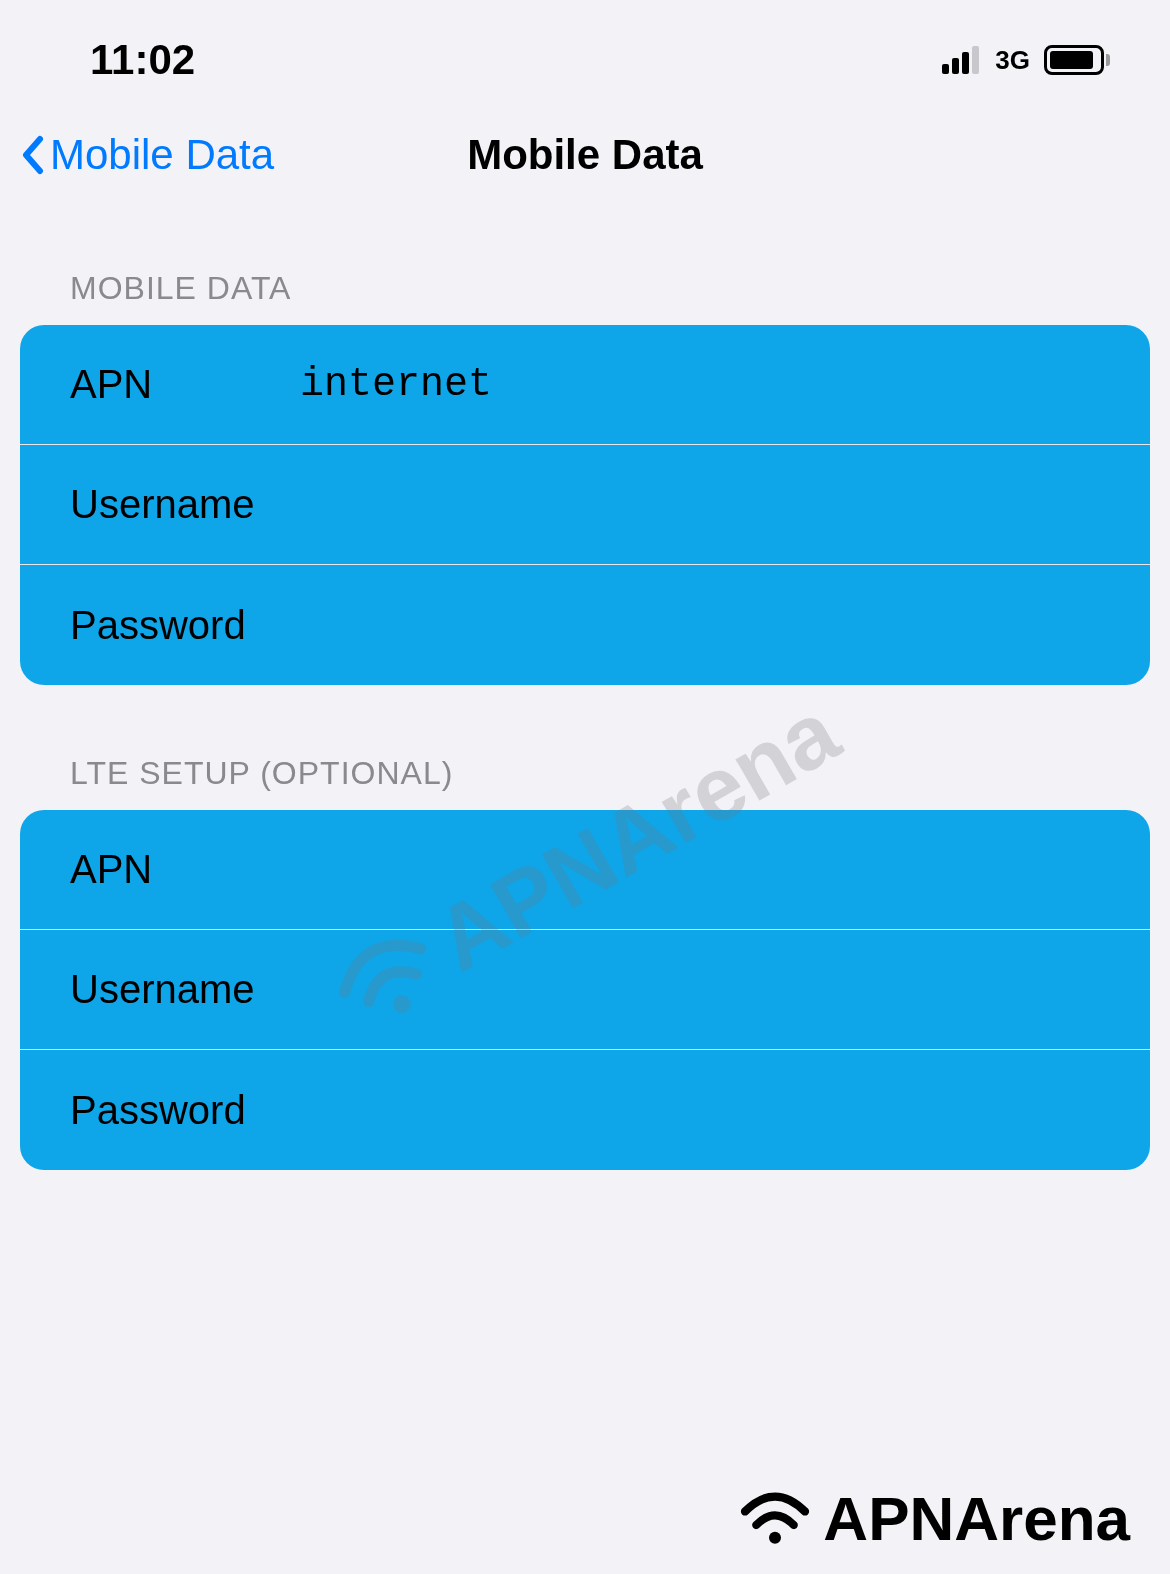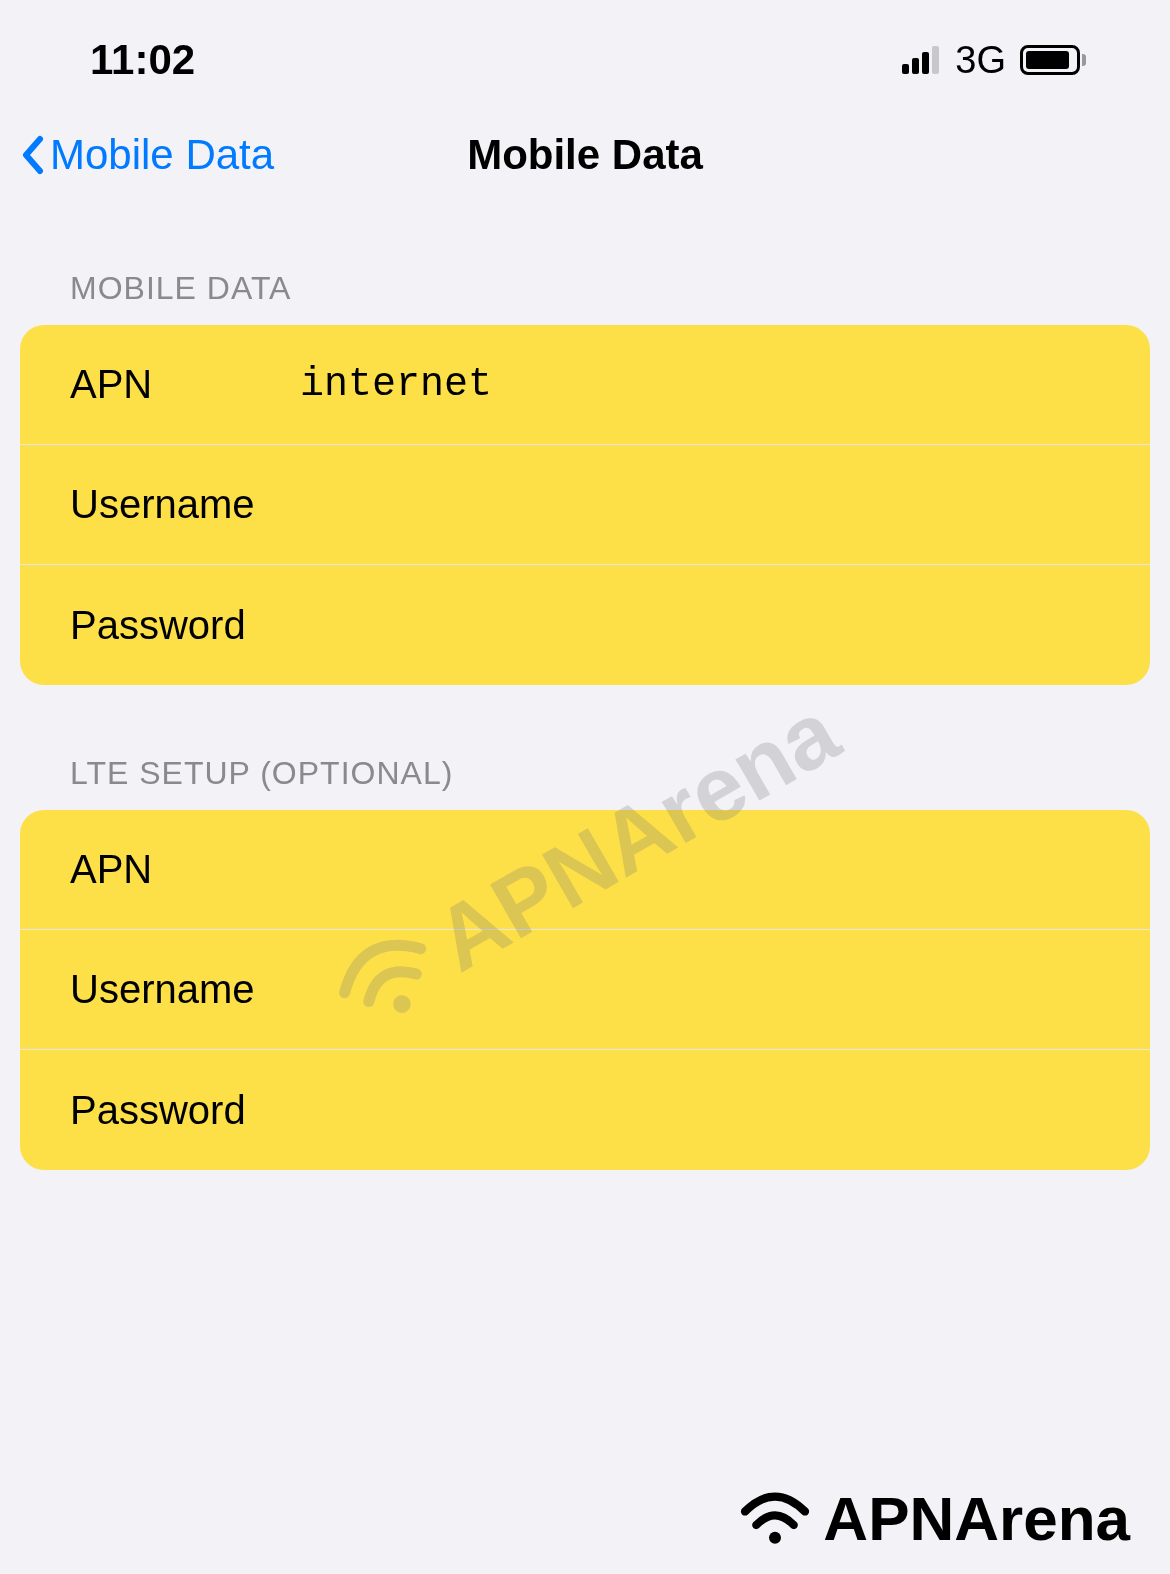--- a/index.html
+++ b/index.html
@@ -13,21 +13,21 @@
       background: #f2f2f7;
       width: 1170px;
       height: 1574px;
       position: relative;
       overflow: hidden;
     }
     .status-bar {
       display: flex;
       justify-content: space-between;
       align-items: center;
-      padding: 30px 84px 20px 90px;
+      padding: 30px 60px 20px 90px;
       height: 110px;
     }
     .status-time {
       font-size: 42px;
       font-weight: 600;
       color: #000;
     }
     .status-right {
       display: flex;
       align-items: center;
@@ -42,22 +42,22 @@
     .signal-bar {
       width: 7px;
       background: #000;
       border-radius: 2px;
     }
     .signal-bar.b1 { height: 10px; }
     .signal-bar.b2 { height: 16px; }
     .signal-bar.b3 { height: 22px; }
     .signal-bar.b4 { height: 28px; background: #c7c7cc; }
     .network-type {
-      font-size: 38px;
-      font-weight: 400;
+      font-size: 26px;
+      font-weight: 700;
       color: #000;
       margin-left: 8px;
     }
     .battery {
       display: flex;
       align-items: center;
       margin-left: 6px;
     }
     .battery-body {
       width: 60px;
@@ -116,21 +116,21 @@
       padding: 60px 20px 0 20px;
     }
     .section-header {
       font-size: 32px;
       color: #8a8a8e;
       font-weight: 400;
       padding: 0 50px 18px 50px;
       letter-spacing: 1px;
     }
     .section-group {
-      background: #fde047;
+      background: #0ea5e9;
       border-radius: 24px;
       overflow: hidden;
       margin-bottom: 70px;
     }
     .row {
       display: flex;
       align-items: center;
       padding: 0 50px;
       height: 120px;
       border-bottom: 1px solid #e5e5ea;

